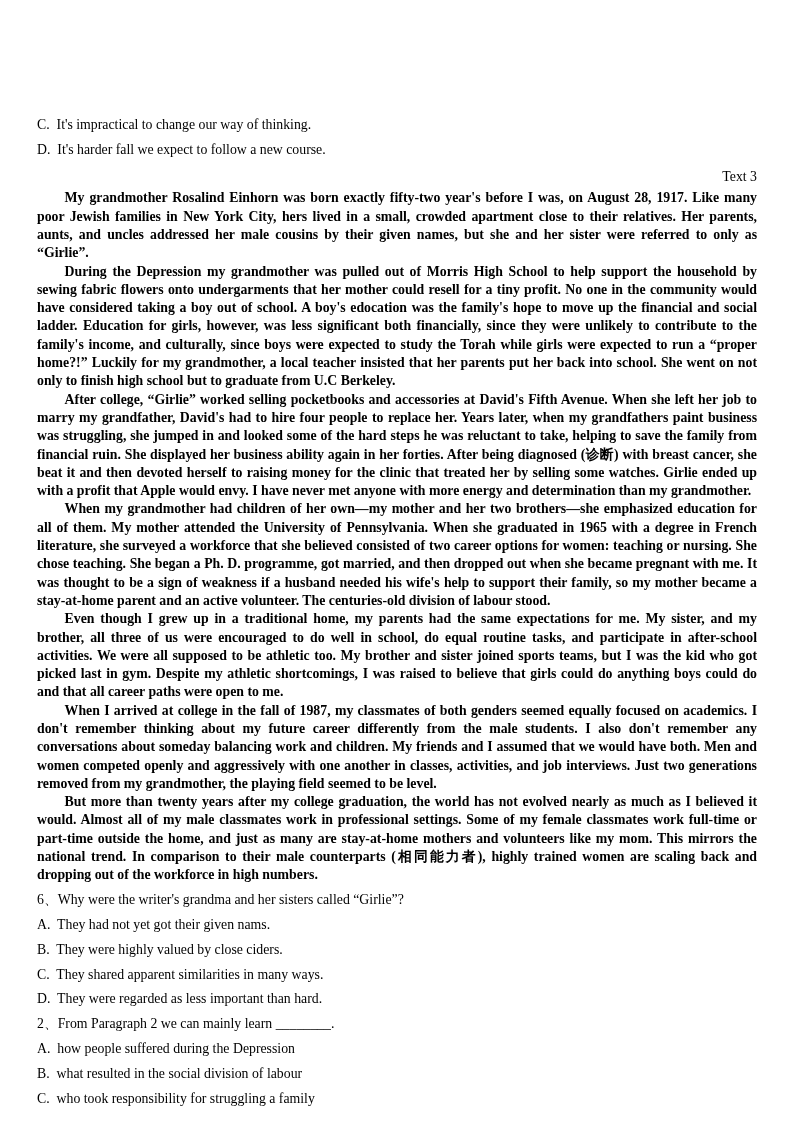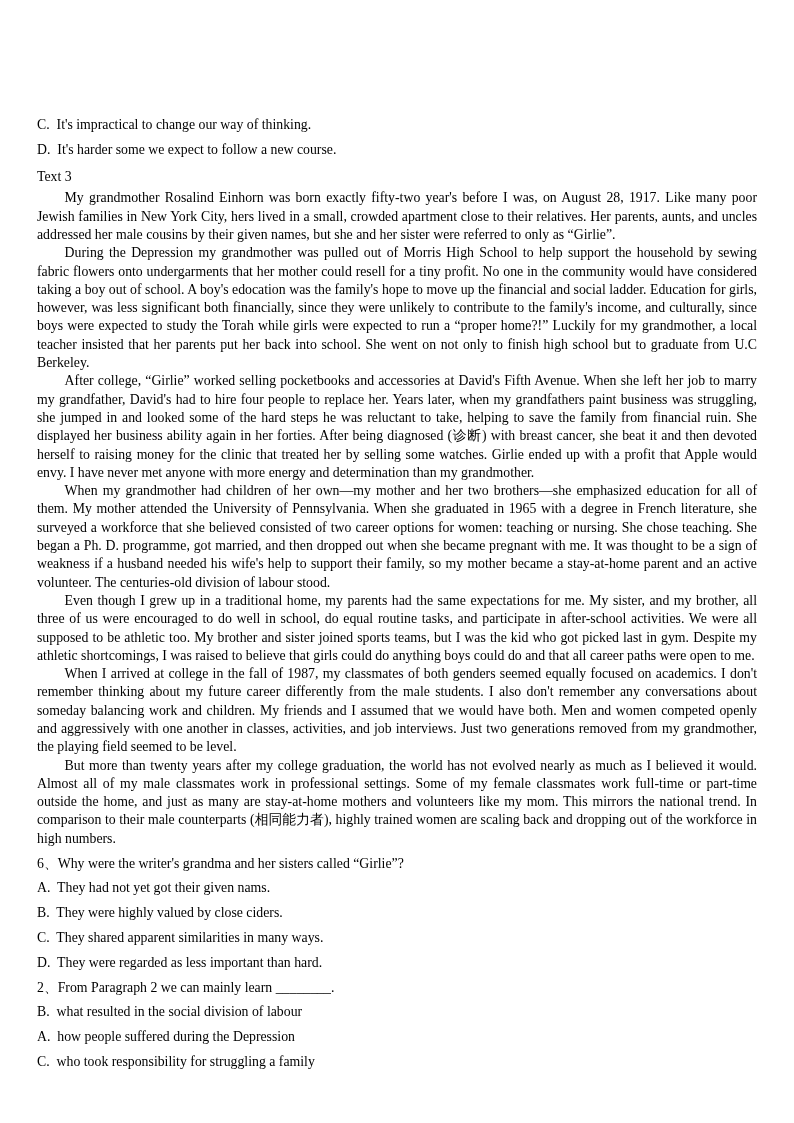--- a/index.html
+++ b/index.html
@@ -19,53 +19,54 @@
   }
   .opt-line {
     white-space: pre-wrap;
     margin: 0 0 6.5px 0;
   }
   .qline {
     white-space: pre-wrap;
     margin: 6.5px 0 0 0;
   }
   .text-title {
-    text-align: left;
+    text-align: right;
     font-weight: normal;
     font-size: 13.8px;
     margin: 9px 0 3px 0;
   }
   .para {
     margin: 0;
     text-align: justify;
     text-indent: 2em;
+    font-weight: bold;
   }
 </style>
 </head>
 <body>
 
 <div class="page">
 
   <div class="opt-line">C.  It's impractical to change our way of thinking.</div>
-  <div class="opt-line">D.  It's harder some we expect to follow a new course.</div>
+  <div class="opt-line">D.  It's harder fall we expect to follow a new course.</div>
 
   <div class="text-title">Text 3</div>
 
   <p class="para">My grandmother Rosalind Einhorn was born exactly fifty-two year's before I was, on August 28, 1917. Like many poor Jewish families in New York City, hers lived in a small, crowded apartment close to their relatives. Her parents, aunts, and uncles addressed her male cousins by their given names, but she and her sister were referred to only as “Girlie”.</p>
   <p class="para">During the Depression my grandmother was pulled out of Morris High School to help support the household by sewing fabric flowers onto undergarments that her mother could resell for a tiny profit. No one in the community would have considered taking a boy out of school. A boy's edocation was the family's hope to move up the financial and social ladder. Education for girls, however, was less significant both financially, since they were unlikely to contribute to the family's income, and culturally, since boys were expected to study the Torah while girls were expected to run a “proper home?!” Luckily for my grandmother, a local teacher insisted that her parents put her back into school. She went on not only to finish high school but to graduate from U.C Berkeley.</p>
   <p class="para">After college, “Girlie” worked selling pocketbooks and accessories at David's Fifth Avenue. When she left her job to marry my grandfather, David's had to hire four people to replace her. Years later, when my grandfathers paint business was struggling, she jumped in and looked some of the hard steps he was reluctant to take, helping to save the family from financial ruin. She displayed her business ability again in her forties. After being diagnosed (诊断) with breast cancer, she beat it and then devoted herself to raising money for the clinic that treated her by selling some watches. Girlie ended up with a profit that Apple would envy. I have never met anyone with more energy and determination than my grandmother.</p>
   <p class="para">When my grandmother had children of her own—my mother and her two brothers—she emphasized education for all of them. My mother attended the University of Pennsylvania. When she graduated in 1965 with a degree in French literature, she surveyed a workforce that she believed consisted of two career options for women: teaching or nursing. She chose teaching. She began a Ph. D.  programme, got married, and then dropped out when she became pregnant with me. It was thought to be a sign of weakness if a husband needed his wife's help to support their family, so my mother became a stay-at-home parent and an active volunteer. The centuries-old division of labour stood.</p>
   <p class="para">Even though I grew up in a traditional home, my parents had the same expectations for me. My sister, and my brother, all three of us were encouraged to do well in school, do equal routine tasks, and participate in after-school activities. We were all supposed to be athletic too. My brother and sister joined sports teams, but I was the kid who got picked last in gym. Despite my athletic shortcomings, I was raised to believe that girls could do anything boys could do and that all career paths were open to me.</p>
   <p class="para">When I arrived at college in the fall of 1987, my classmates of both genders seemed equally focused on academics. I don't remember thinking about my future career differently from the male students. I also don't remember any conversations about someday balancing work and children. My friends and I assumed that we would have both. Men and women competed openly and aggressively with one another in classes, activities, and job interviews. Just two generations removed from my grandmother, the playing field seemed to be level.</p>
   <p class="para">But more than twenty years after my college graduation, the world has not evolved nearly as much as I believed it would. Almost all of my male classmates work in professional settings. Some of my female classmates work full-time or part-time outside the home, and just as many are stay-at-home mothers and volunteers like my mom. This mirrors the national trend. In comparison to their male counterparts (相同能力者), highly trained women are scaling back and dropping out of the workforce in high numbers.</p>
 
   <div class="qline">6、Why were the writer's grandma and her sisters called “Girlie”?</div>
   <div class="qline">A.  They had not yet got their given nams.</div>
   <div class="qline">B.  They were highly valued by close ciders.</div>
   <div class="qline">C.  They shared apparent similarities in many ways.</div>
   <div class="qline">D.  They were regarded as less important than hard.</div>
 
   <div class="qline">2、From Paragraph 2 we can mainly learn ________.</div>
+  <div class="qline">A.  how people suffered during the Depression</div>
   <div class="qline">B.  what resulted in the social division of labour</div>
-  <div class="qline">A.  how people suffered during the Depression</div>
   <div class="qline">C.  who took responsibility for struggling a family</div>
 
 </div>
 
 </body></html>

